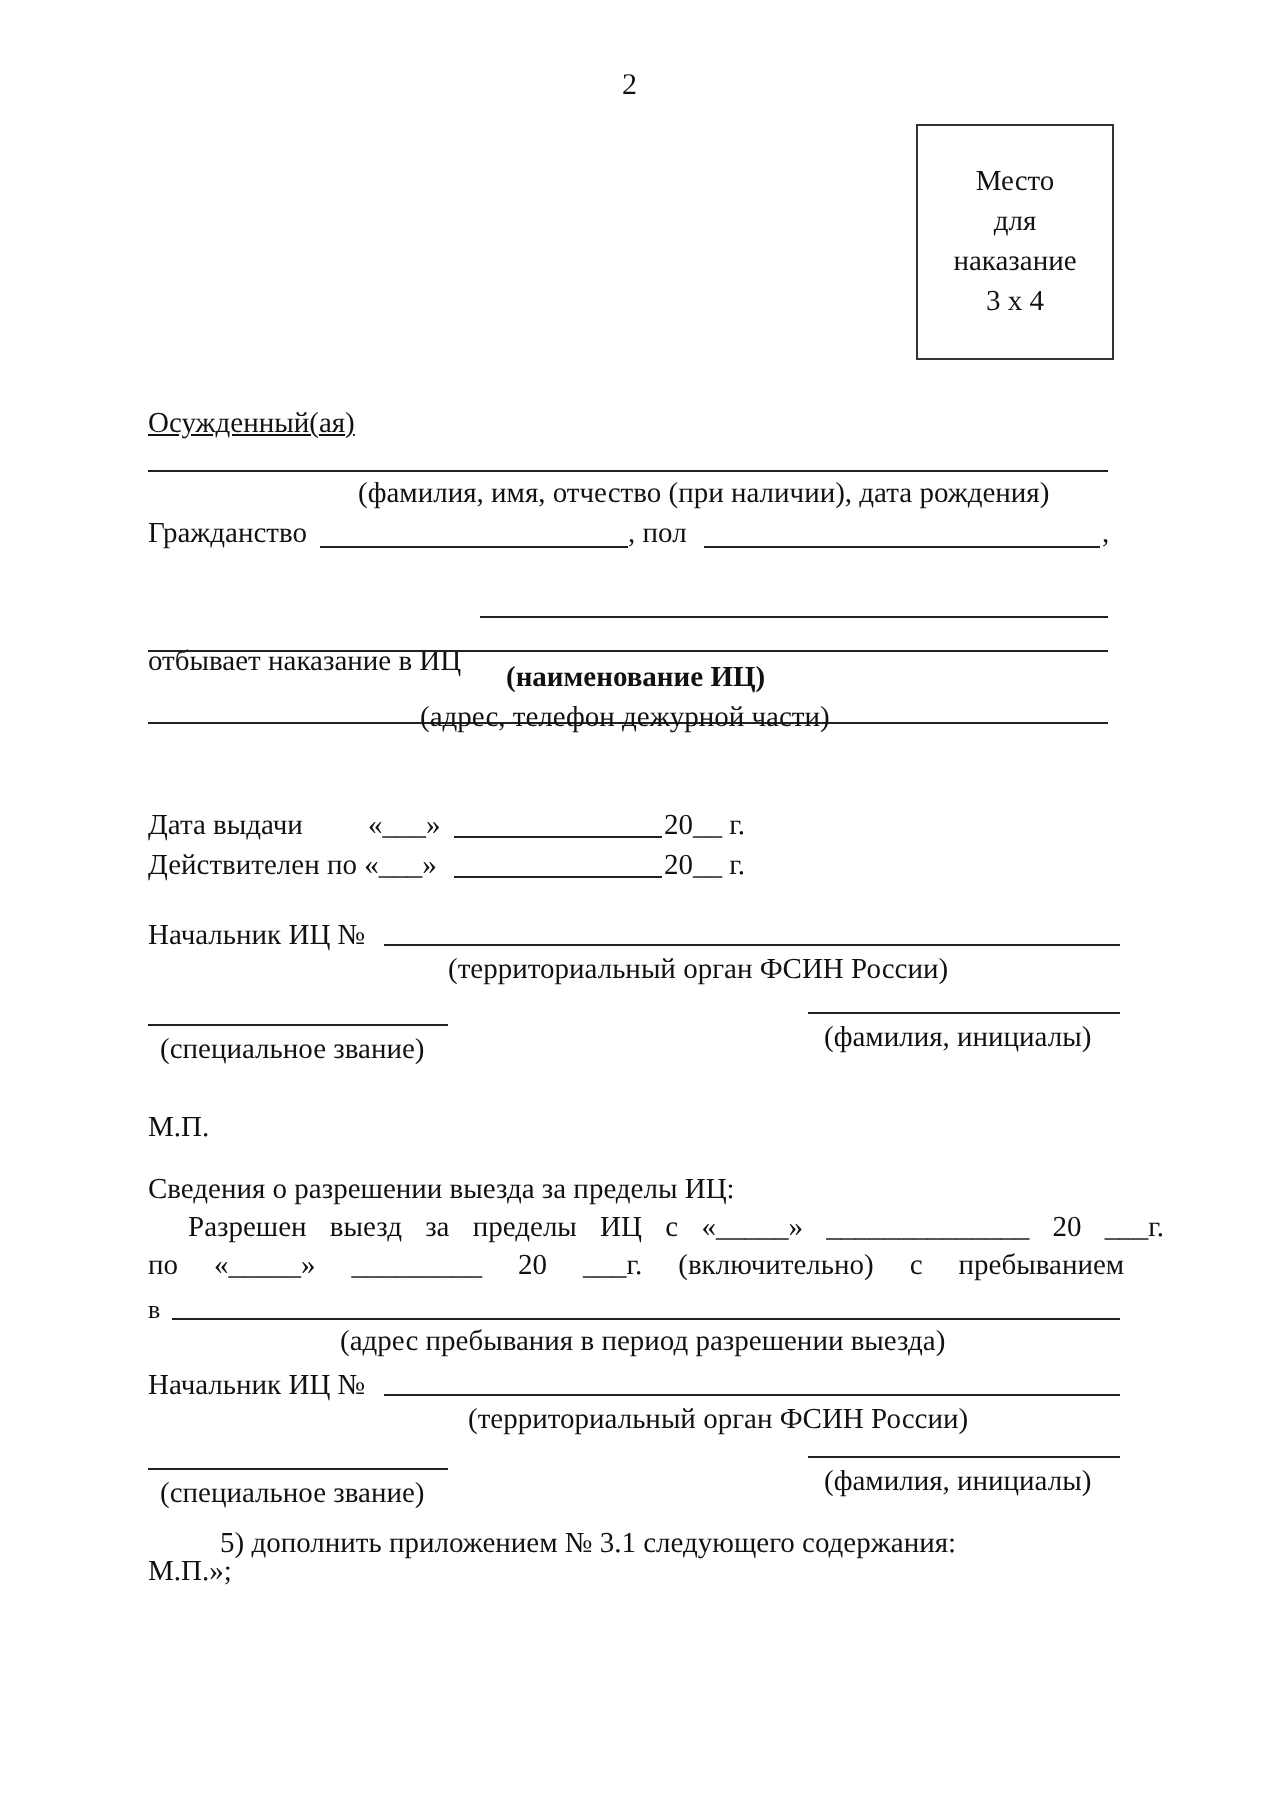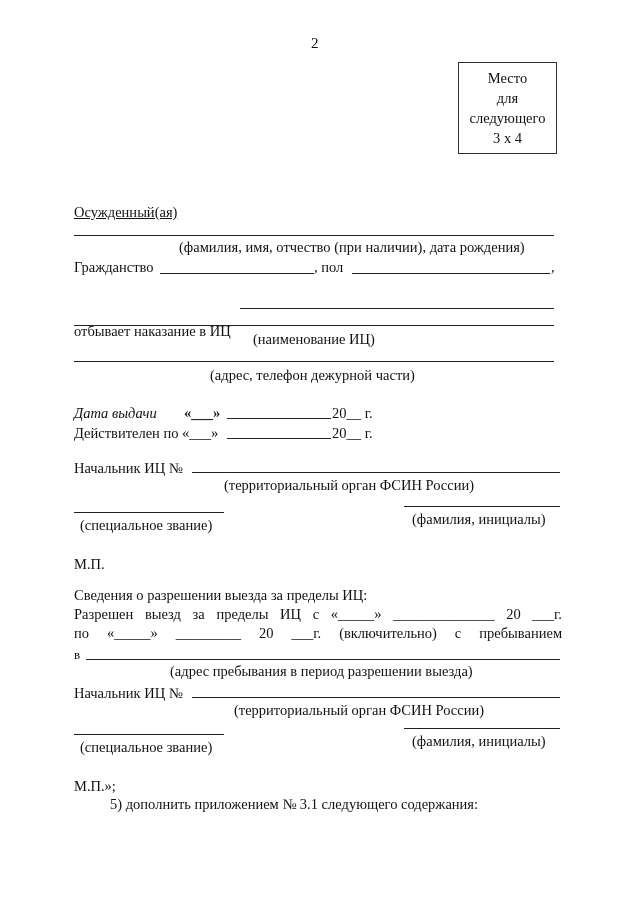--- a/index.html
+++ b/index.html
@@ -1,78 +1,78 @@
 <!DOCTYPE html>
 <html><head>
 <meta charset="utf-8">
 <style>
   html, body { margin:0; padding:0; background:#ffffff; }
   body { width:640px; height:905px; position:relative; overflow:hidden;
          font-family:"Liberation Serif", "DejaVu Serif", serif; color:#111; font-size:14.5px; }
   .abs { position:absolute; white-space:nowrap; line-height:1; }
   .line { position:absolute; height:0; border-top:1px solid #222; }
-  .photo-box { position:absolute; left:458px; top:62px; width:99px; height:92px;
+  .photo-box { position:absolute; left:458px; top:62px; width:99px; height:118px;
                border:1px solid #333; box-sizing:border-box; display:flex; flex-direction:column;
                justify-content:center; align-items:center; }
   .photo-box span { display:block; line-height:20px; font-size:14.5px; }
   .just { position:absolute; left:74px; width:488px; text-align:justify; text-align-last:justify; white-space:nowrap; line-height:1; }
   .just span { }
 </style>
 </head>
 <body>
 
 <div class="abs" style="left:311px; top:36px; font-size:15px;">2</div>
 
 <div class="photo-box">
   <span>Место</span>
   <span>для</span>
-  <span>следующего</span>
+  <span>наказание</span>
   <span>3 х 4</span>
 </div>
 
 <div class="abs" style="left:74px; top:205px;text-decoration:underline;">Осужденный(ая)</div>
 <div class="line" style="left:74px; top:235px; width:480px;"></div>
 <div class="abs" style="left:150px; top:240px;margin-left:29px;">(фамилия, имя, отчество (при наличии), дата рождения)</div>
 
 <div class="abs" style="left:74px; top:260px;text-align:center;">Гражданство</div>
 <div class="line" style="left:160px; top:273px; width:154px;"></div>
 <div class="abs" style="left:314px; top:260px;">, пол</div>
 <div class="line" style="left:352px; top:273px; width:198px;"></div>
 <div class="abs" style="left:551px; top:260px;">,</div>
 
 <div class="abs" style="left:74px; top:296px;margin-top:28px;">отбывает наказание в ИЦ</div>
 <div class="line" style="left:240px; top:308px; width:314px;"></div>
 <div class="line" style="left:74px; top:325px; width:480px;"></div>
-<div class="abs" style="left:253px; top:332px;">(наименование ИЦ)</div>
+<div class="abs" style="left:253px; top:332px;font-weight:bold;">(наименование ИЦ)</div>
 <div class="line" style="left:74px; top:361px; width:480px;"></div>
-<div class="abs" style="left:210px; top:368px;">(адрес, телефон дежурной части)</div>
+<div class="abs" style="left:210px; top:352px;">(адрес, телефон дежурной части)</div>
 
-<div class="abs" style="left:74px; top:406px;font-style:italic;">Дата выдачи</div>
-<div class="abs" style="left:184px; top:406px;font-weight:bold;">«___»</div>
+<div class="abs" style="left:74px; top:406px;">Дата выдачи</div>
+<div class="abs" style="left:184px; top:406px;">«___»</div>
 <div class="line" style="left:227px; top:418px; width:104px;"></div>
 <div class="abs" style="left:332px; top:406px;">20__ г.</div>
 
 <div class="abs" style="left:74px; top:426px;">Действителен по «___»</div>
 <div class="line" style="left:227px; top:438px; width:104px;"></div>
 <div class="abs" style="left:332px; top:426px;">20__ г.</div>
 
 <div class="abs" style="left:74px; top:461px;">Начальник ИЦ №</div>
 <div class="line" style="left:192px; top:472px; width:368px;"></div>
 <div class="abs" style="left:224px; top:478px;">(территориальный орган ФСИН России)</div>
 
 <div class="line" style="left:74px; top:512px; width:150px;"></div>
 <div class="abs" style="left:80px; top:518px;">(специальное звание)</div>
 <div class="line" style="left:404px; top:506px; width:156px;"></div>
 <div class="abs" style="left:412px; top:512px;">(фамилия, инициалы)</div>
 
 <div class="abs" style="left:74px; top:557px;">М.П.</div>
 
 <div class="abs" style="left:74px; top:588px;">Сведения о разрешении выезда за пределы ИЦ:</div>
 
-<div class="just" style="top:607px;">
+<div class="just" style="top:607px;margin-left:20px;">
   <span>Разрешен</span> 
   <span>выезд</span> 
   <span>за</span> 
   <span>пределы</span> 
   <span>ИЦ</span> 
   <span>с</span> 
   <span>«_____»</span> 
   <span>______________</span> 
   <span>20</span> 
   <span>___г.</span>
@@ -96,13 +96,13 @@
 <div class="abs" style="left:74px; top:686px;">Начальник ИЦ №</div>
 <div class="line" style="left:192px; top:697px; width:368px;"></div>
 <div class="abs" style="left:234px; top:703px;">(территориальный орган ФСИН России)</div>
 
 <div class="line" style="left:74px; top:734px; width:150px;"></div>
 <div class="abs" style="left:80px; top:740px;">(специальное звание)</div>
 <div class="line" style="left:404px; top:728px; width:156px;"></div>
 <div class="abs" style="left:412px; top:734px;">(фамилия, инициалы)</div>
 
 <div class="abs" style="left:74px; top:779px;">М.П.»;</div>
-<div class="abs" style="left:110px; top:797px;">5) дополнить приложением № 3.1 следующего содержания:</div>
+<div class="abs" style="left:110px; top:765px;">5) дополнить приложением № 3.1 следующего содержания:</div>
 
 </body></html>

